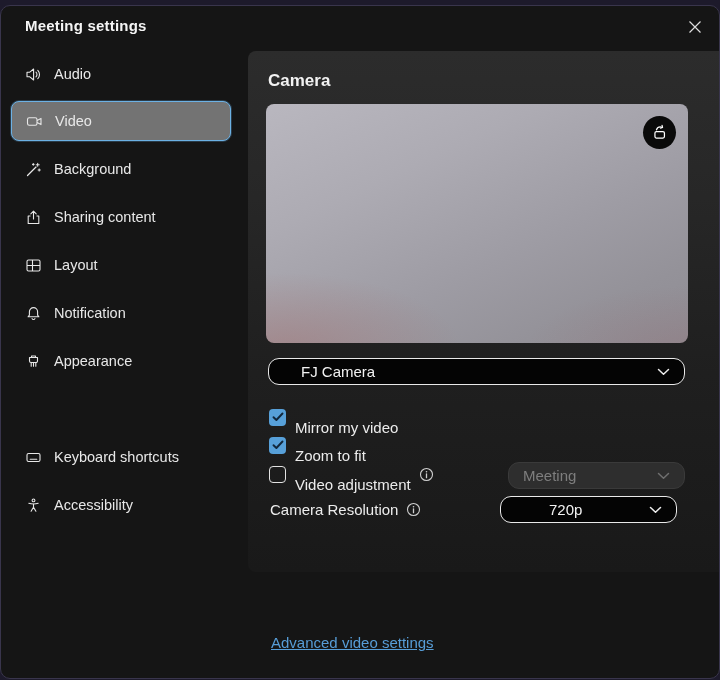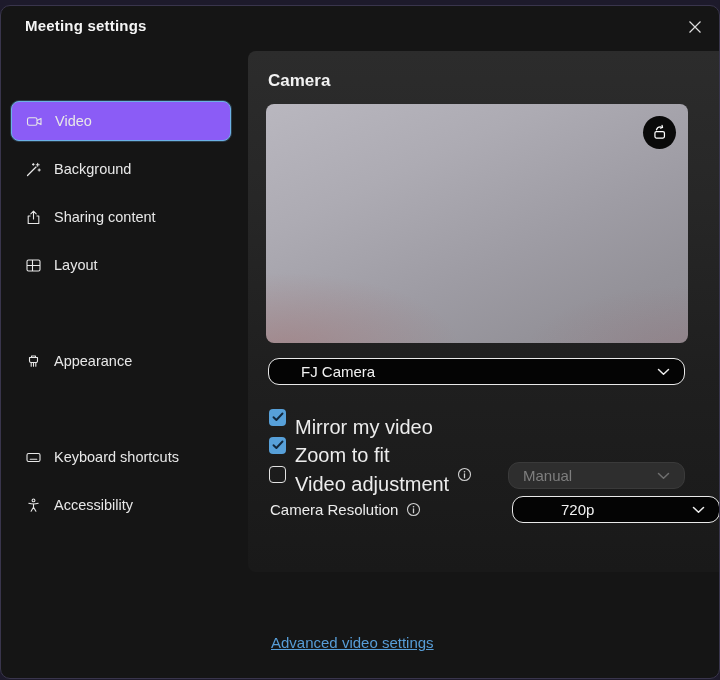--- a/index.html
+++ b/index.html
@@ -28,21 +28,21 @@
   }
   
   .sidebar { position:absolute; left:0; top:0; width:247px; height:100%; }
   .side-item {
     position:absolute; left:10px; width:220px; height:40px;
     display:flex; align-items:center; padding-left:14px;
     color:#e8e8e8; font-size:14.5px; cursor:pointer; border-radius:8px;
   }
   .side-item .icn { width:17px; height:17px; margin-right:12px; flex:0 0 17px; display:flex; }
   .side-item.selected {
-    background:#8b5cf6;
+    background:#737373;
     border:1px solid #6cb1e4;
     box-shadow:0 0 0 1px rgba(108,177,228,.25);
   }
   
   .card {
     position:absolute; left:247px; top:45px; right:0; height:521px;
     background:linear-gradient(180deg,#2c2c2c 0%,#272727 28%,#1f1f1f 62%,#191919 100%);
     border-radius:8px 0 0 8px;
   }
   .card-heading {
@@ -68,34 +68,34 @@
     background:#040404; border:1.5px solid #e9e9e9;
     display:flex; align-items:center;
     padding:0 14px; color:#f2f2f2; font-size:15px; cursor:pointer;
   }
   .select .chev { margin-left:auto; display:flex; }
   .select.disabled {
     background:#2e2e2e; border:1px solid #3a3a3a; color:#7e7e7e; cursor:default;
   }
   .select-camera { left:20px; top:307px; width:417px;padding-left:32px; }
   .select-manual { left:260px; top:411px; width:177px; }
-  .select-res    { left:264px; top:445px; width:208px;padding-left:48px; }
+  .select-res    { left:252px; top:445px; width:177px;padding-left:48px; }
   
   .opt-row { position:absolute; left:21px; display:flex; align-items:center; height:20px; }
   .row-mirror { top:356px; }
   .row-zoomfit { top:384px;justify-content:space-between; }
   .row-adjust { top:413px; }
   .row-resolution { top:448px; left:22px; }
   .cbx {
     width:17px; height:17px; border-radius:4px; margin-right:9px;
     display:flex; align-items:center; justify-content:center; cursor:pointer; flex:0 0 17px;
   }
   .cbx.checked { background:#57a0d9; }
   .cbx.unchecked { background:transparent; border:1.5px solid #e2e2e2; }
-  .opt-label { color:#ececec; font-size:20px; cursor:pointer;margin-top:20px; }
+  .opt-label { color:#ececec; font-size:15px; cursor:pointer;margin-top:20px; }
   .static-label { color:#ececec; font-size:15px; }
   .info { margin-left:8px; display:flex; cursor:pointer; }
   
   .adv-link {
     position:absolute; left:270px; top:628px;
     font-size:15px; color:#579dd7; text-decoration:underline; cursor:pointer;
   }
   svg { display:block; }
 </style>
 </head>
@@ -108,20 +108,29 @@
   <div class="close-btn">
     <span>
       <svg width="14" height="14" viewBox="0 0 14 14">
           <path d="M1.5 1.5L12.5 12.5M12.5 1.5L1.5 12.5" stroke="#dedede" stroke-width="1.2" fill="none"></path>
         </svg>
     </span>
   </div>
 
   <div class="sidebar">
 
+    <div class="side-item" style="top:48px">
+      <span class="icn">
+        <svg width="17" height="17" viewBox="0 0 17 17">
+            <path d="M2 6.2v4.6h2.8L8.6 14V3L4.8 6.2H2z" fill="none" stroke="#e8e8e8" stroke-width="1.1" stroke-linejoin="round"></path>
+            <path d="M11 6.2a3.2 3.2 0 010 4.6M12.8 4.4a5.8 5.8 0 010 8.2" fill="none" stroke="#e8e8e8" stroke-width="1.1" stroke-linecap="round"></path>
+          </svg>
+      </span>
+      <span>Audio</span>
+    </div>
 
     <div class="side-item selected" style="top:95px">
       <span class="icn">
         <svg width="17" height="17" viewBox="0 0 17 17">
             <rect x="1.5" y="4.8" width="9.5" height="7.4" rx="1.8" fill="none" stroke="#e8e8e8" stroke-width="1.1"></rect>
             <path d="M11 7.4l4-2v6.2l-4-2" fill="none" stroke="#e8e8e8" stroke-width="1.1" stroke-linejoin="round"></path>
           </svg>
       </span>
       <span>Video</span>
     </div>
@@ -149,20 +158,29 @@
     <div class="side-item" style="top:239px">
       <span class="icn">
         <svg width="17" height="17" viewBox="0 0 17 17">
             <rect x="2" y="3" width="13" height="11" rx="1.5" fill="none" stroke="#e8e8e8" stroke-width="1.1"></rect>
             <path d="M7.5 3v11M2 8.5h13" stroke="#e8e8e8" stroke-width="1.1"></path>
           </svg>
       </span>
       <span>Layout</span>
     </div>
 
+    <div class="side-item" style="top:287px">
+      <span class="icn">
+        <svg width="17" height="17" viewBox="0 0 17 17">
+            <path d="M8.5 2.6a4.1 4.1 0 00-4.1 4.1v3.4l-1.3 1.7h10.8l-1.3-1.7V6.7a4.1 4.1 0 00-4.1-4.1z" fill="none" stroke="#e8e8e8" stroke-width="1.1" stroke-linejoin="round"></path>
+            <path d="M7.1 13.6a1.5 1.5 0 002.8 0" fill="none" stroke="#e8e8e8" stroke-width="1.1" stroke-linecap="round"></path>
+          </svg>
+      </span>
+      <span>Notification</span>
+    </div>
 
     <div class="side-item" style="top:335px">
       <span class="icn">
         <svg width="17" height="17" viewBox="0 0 17 17">
             <path d="M6.5 4.5V3h4v1.5M4.5 4.5h8V8a1.5 1.5 0 01-1.5 1.5H6A1.5 1.5 0 014.5 8V4.5z" fill="none" stroke="#e8e8e8" stroke-width="1.1" stroke-linejoin="round"></path>
             <path d="M6.2 9.8v3.4M8.5 9.8v3.4M10.8 9.8v3.4" stroke="#e8e8e8" stroke-width="1.1" stroke-linecap="round"></path>
           </svg>
       </span>
       <span>Appearance</span>
     </div>
@@ -239,21 +257,21 @@
       <span class="info">
         <svg width="15" height="15" viewBox="0 0 15 15">
             <circle cx="7.5" cy="7.5" r="6" fill="none" stroke="#cfcfcf" stroke-width="1.1"></circle>
             <circle cx="7.5" cy="4.7" r="0.8" fill="#cfcfcf"></circle>
             <path d="M7.5 6.8v3.9" stroke="#cfcfcf" stroke-width="1.3" stroke-linecap="round"></path>
           </svg>
       </span>
     </div>
 
     <div class="select select-manual disabled">
-      <span>Manual</span>
+      <span>Meeting</span>
       <span class="chev">
         <svg width="13" height="8" viewBox="0 0 13 8">
             <path d="M1.5 1.5L6.5 6.2 11.5 1.5" fill="none" stroke="#6f6f6f" stroke-width="1.5" stroke-linecap="round" stroke-linejoin="round"></path>
           </svg>
       </span>
     </div>
 
     <div class="opt-row row-resolution">
       <span class="static-label">Camera Resolution</span>
       <span class="info">

